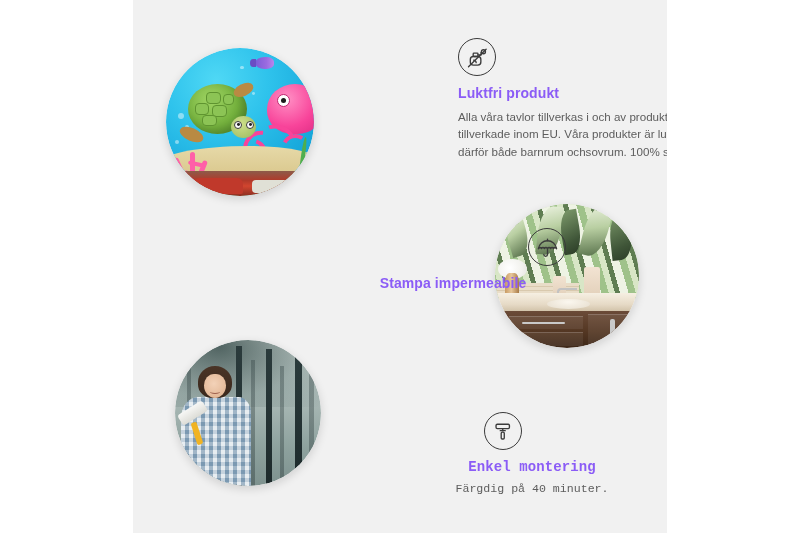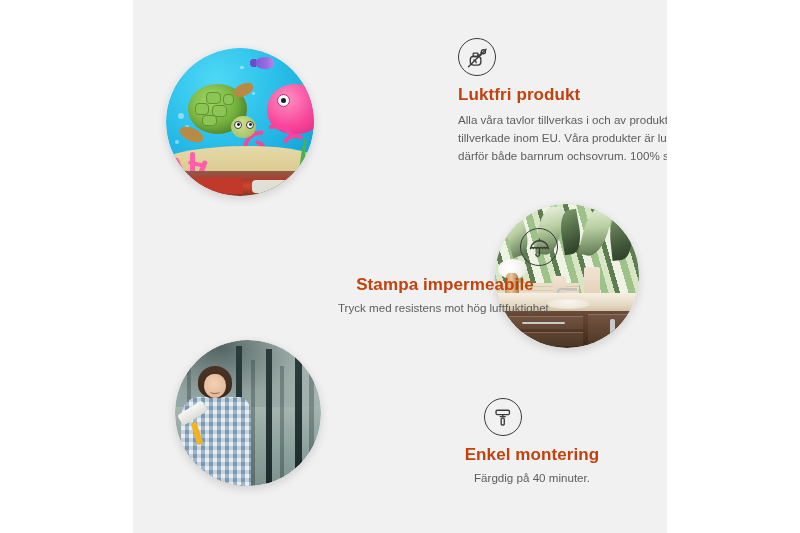--- a/index.html
+++ b/index.html
@@ -251,44 +251,44 @@
   .feature { position: absolute; }
 
   .icon-circle {
     width: 38px; height: 38px;
     border: 1.6px solid #3b3b3b;
     border-radius: 50%;
     display: flex; align-items: center; justify-content: center;
   }
 
   .f-title {
-    font-size: 17px;
+    font-size: 14px;
     font-weight: 700;
-    color: #c2410c;
+    color: #8b5cf6;
     letter-spacing: 0.1px;
     line-height: 1.2;
   }
   .f-body {
     font-size: 11.6px;
     color: #5d5d5d;
     line-height: 1.52;
   }
 
   
   #feat-odour { left: 325px; top: 38px; width: 300px; text-align: left; }
   #feat-odour .icon-circle { margin-bottom: 9px; }
   #feat-odour .f-title { margin-bottom: 6px; }
 
   
-  #feat-water { left: 179px; top: 228px; width: 266px; text-align: center; }
+  #feat-water { left: 187px; top: 228px; width: 266px; text-align: center; }
   #feat-water .icon-wrap { display:flex; justify-content:flex-end; padding-right: 20px; }
   #feat-water .f-title { margin-top: 9px; margin-bottom: 4px; }
 
   
-  #feat-mount { left: 268px; top: 398px; width: 262px; text-align: center; }
+  #feat-mount { left: 268px; top: 412px; width: 262px; text-align: center; font-family: Liberation Mono, monospace; }
   #feat-mount .icon-wrap { display:flex; justify-content:center; padding-right: 58px; }
   #feat-mount .f-title { margin-top: 9px; margin-bottom: 4px; }
 </style>
 </head>
 <body>
 
 <div class="page">
   <div class="panel">
 
     <div class="medallion" id="med-ocean">
@@ -418,21 +418,20 @@
         <div class="icon-circle">
           <svg width="23" height="23" viewBox="0 0 24 24" fill="none" stroke="#3b3b3b" stroke-width="1.4" stroke-linecap="round" stroke-linejoin="round">
             <path d="M2.6 13.2A9.4 9.4 0 0 1 12 5a9.4 9.4 0 0 1 9.4 8.2"></path>
             <path d="M2.6 13.2c1-1.6 2.1-1.6 3.1 0 1-1.6 2.1-1.6 3.1 0 1-1.6 2.1-1.6 3.2 0 1.1-1.6 2.2-1.6 3.2 0 1-1.6 2.1-1.6 3.1 0 1-1.6 2.1-1.6 3.1 0"></path>
             <path d="M12 13.2v6.1a1.9 1.9 0 0 1-3.8 0"></path>
             <path d="M12 5V3.2"></path>
           </svg>
         </div>
       </div>
       <div class="f-title">Stampa impermeabile</div>
-      <div class="f-body">Tryck med resistens mot hög luftfuktighet.</div>
     </div>
 
     <div class="feature" id="feat-mount">
       <div class="icon-wrap">
         <div class="icon-circle">
           <svg width="23" height="23" viewBox="0 0 24 24" fill="none" stroke="#3b3b3b" stroke-width="1.4" stroke-linecap="round" stroke-linejoin="round">
             <rect x="4.2" y="4.4" width="14" height="4.6" rx="1.4"></rect>
             <path d="M11.2 9v2.1"></path>
             <path d="M8.6 11.1h5.2"></path>
             <rect x="9.6" y="12.6" width="3.2" height="7.2" rx="1.1"></rect>

